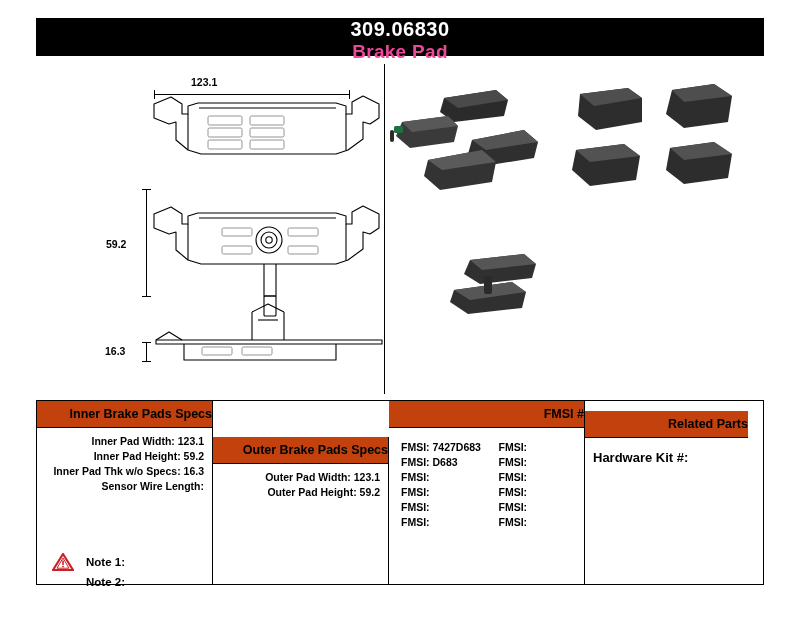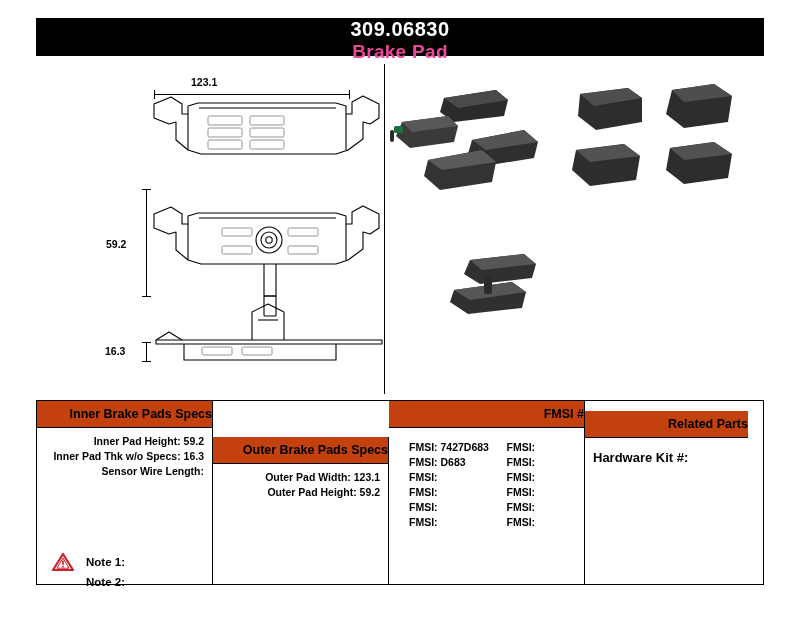--- a/index.html
+++ b/index.html
@@ -189,21 +189,21 @@
   
   .fmsi-grid {
     display: flex;
     padding-top: 6px;
   }
   .fmsi-col { width: 50%; }
   .fmsi-row {
     font-size: 10.5px;
     font-weight: bold;
     line-height: 15px;
-    padding-left: 20px;
+    padding-left: 12px;
     white-space: nowrap;
   }
   .fmsi-row .lbl { }
   .fmsi-row .val { font-weight: bold; }
 
   .related-row {
     font-size: 13px;
     font-weight: bold;
     line-height: 15px;
     padding-left: 8px;
@@ -354,20 +354,24 @@
         </g>
       </g>
     </svg>
   </div>
 
   <div class="spec-table">
 
     <div class="col col-inner">
       <div class="col-head">Inner Brake Pads Specs</div>
       <div class="col-body">
+        <div class="spec-row">
+          <span>Inner Pad Width:</span>
+          <span class="val">123.1</span>
+        </div>
         <div class="spec-row">
           <span>Inner Pad Height:</span>
           <span class="val">59.2</span>
         </div>
         <div class="spec-row">
           <span>Inner Pad Thk w/o Specs:</span>
           <span class="val">16.3</span>
         </div>
         <div class="spec-row">
           <span>Sensor Wire Length:</span>

